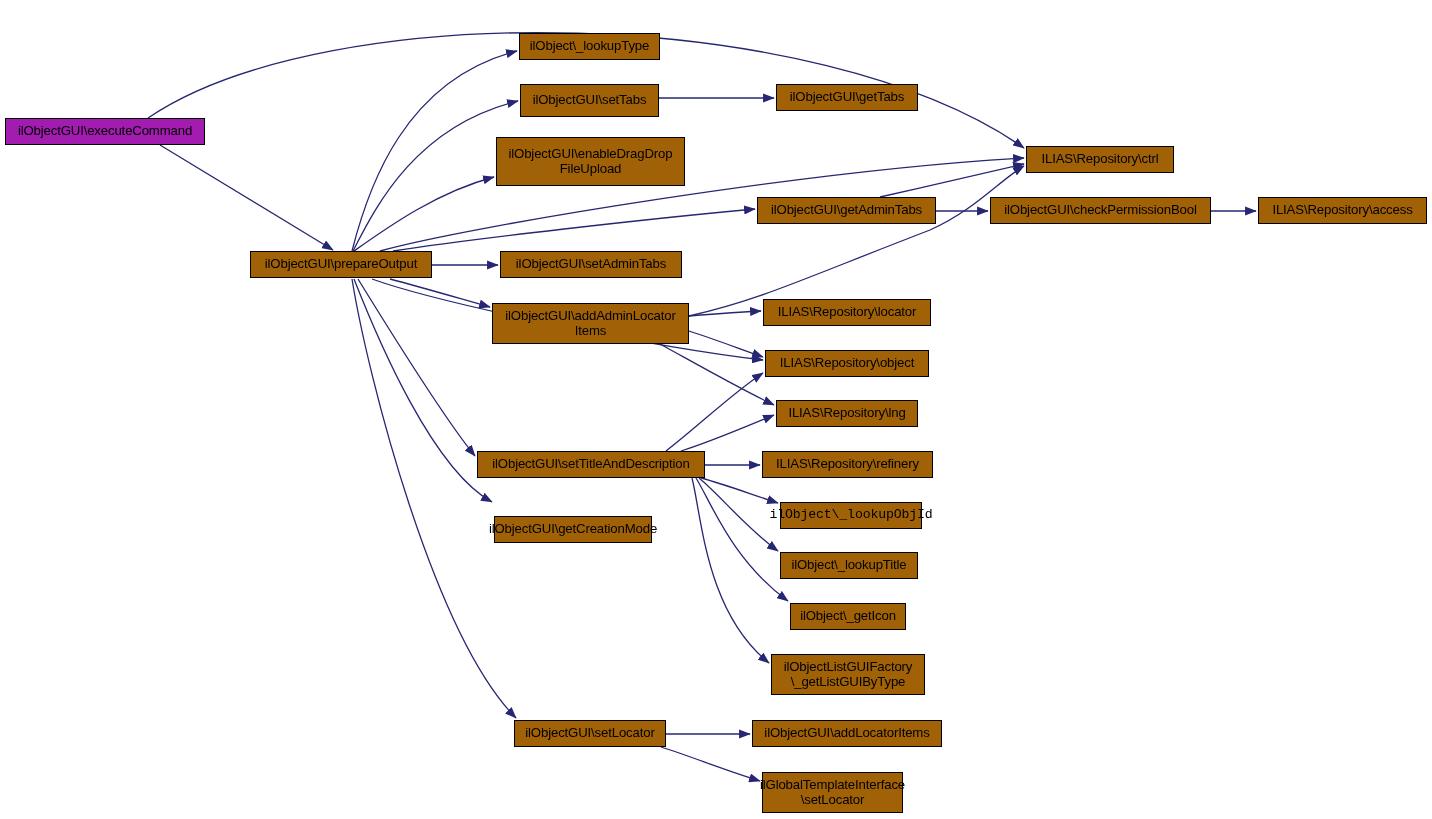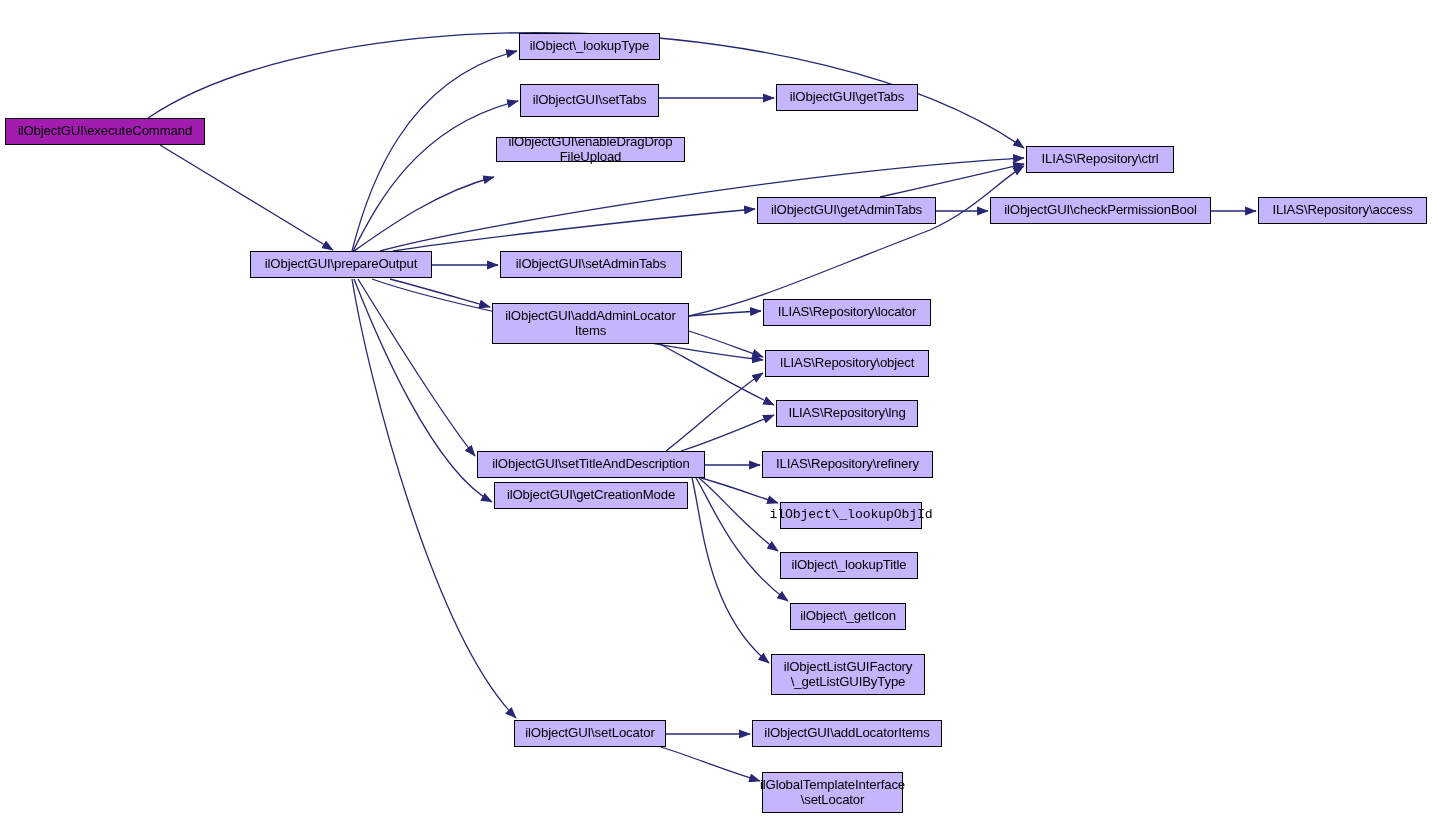--- a/index.html
+++ b/index.html
@@ -21,21 +21,21 @@
     left: 0;
     top: 0;
     width: 1432px;
     height: 819px;
     pointer-events: none;
   }
   .node {
     position: absolute;
     box-sizing: border-box;
     border: 1px solid #000000;
-    background: #c4b5fd;
+    background: #a16207;
     color: #000000;
     font-size: 13.2px;
     line-height: 14.5px;
     display: flex;
     align-items: center;
     justify-content: center;
     text-align: center;
     white-space: pre;
     letter-spacing: -0.15px;
     z-index: 5;
@@ -90,36 +90,36 @@
         <path d="M692,478 C702,518 706,612 769,663" fill="none" stroke="#262673" stroke-width="1.3" marker-end="url(#arrowhead)"></path>
         <path d="M666,734 L750,734" fill="none" stroke="#262673" stroke-width="1.3" marker-end="url(#arrowhead)"></path>
         <path d="M661,747 C690,756 724,770 760,781" fill="none" stroke="#262673" stroke-width="1.3" marker-end="url(#arrowhead)"></path>
       </g>
   </svg>
   <div id="nodes-group">
       <div class="node highlight" style="left: 5px; top: 118px; width: 200px; height: 27px;"><span class="node-label">ilObjectGUI\executeCommand</span></div>
       <div class="node" style="left: 519px; top: 33px; width: 141px; height: 27px;"><span class="node-label">ilObject\_lookupType</span></div>
       <div class="node" style="left: 520px; top: 84px; width: 139px; height: 33px;"><span class="node-label">ilObjectGUI\setTabs</span></div>
       <div class="node" style="left: 776px; top: 84px; width: 142px; height: 27px;"><span class="node-label">ilObjectGUI\getTabs</span></div>
-      <div class="node" style="left: 496px; top: 137px; width: 189px; height: 25px;"><span class="node-label">ilObjectGUI\enableDragDrop
+      <div class="node" style="left: 496px; top: 137px; width: 189px; height: 49px;"><span class="node-label">ilObjectGUI\enableDragDrop
 FileUpload</span></div>
       <div class="node" style="left: 1026px; top: 146px; width: 148px; height: 27px;"><span class="node-label">ILIAS\Repository\ctrl</span></div>
       <div class="node" style="left: 757px; top: 197px; width: 179px; height: 27px;"><span class="node-label">ilObjectGUI\getAdminTabs</span></div>
       <div class="node" style="left: 990px; top: 197px; width: 221px; height: 27px;"><span class="node-label">ilObjectGUI\checkPermissionBool</span></div>
       <div class="node" style="left: 1258px; top: 197px; width: 169px; height: 27px;"><span class="node-label">ILIAS\Repository\access</span></div>
       <div class="node" style="left: 250px; top: 251px; width: 182px; height: 27px;"><span class="node-label">ilObjectGUI\prepareOutput</span></div>
       <div class="node" style="left: 500px; top: 251px; width: 182px; height: 27px;"><span class="node-label">ilObjectGUI\setAdminTabs</span></div>
       <div class="node" style="left: 492px; top: 303px; width: 197px; height: 41px;"><span class="node-label">ilObjectGUI\addAdminLocator
 Items</span></div>
       <div class="node" style="left: 763px; top: 299px; width: 168px; height: 27px;"><span class="node-label">ILIAS\Repository\locator</span></div>
       <div class="node" style="left: 765px; top: 350px; width: 164px; height: 27px;"><span class="node-label">ILIAS\Repository\object</span></div>
       <div class="node" style="left: 776px; top: 400px; width: 142px; height: 27px;"><span class="node-label">ILIAS\Repository\lng</span></div>
       <div class="node" style="left: 477px; top: 451px; width: 228px; height: 27px;"><span class="node-label">ilObjectGUI\setTitleAndDescription</span></div>
       <div class="node" style="left: 762px; top: 451px; width: 171px; height: 27px;"><span class="node-label">ILIAS\Repository\refinery</span></div>
-      <div class="node" style="left: 494px; top: 482px; width: 194px; height: 27px;"><span class="node-label">ilObjectGUI\getCreationMode</span></div>
+      <div class="node" style="left: 494px; top: 516px; width: 158px; height: 27px;"><span class="node-label">ilObjectGUI\getCreationMode</span></div>
       <div class="node" style="left: 780px; top: 502px; width: 142px; height: 27px; font-family: Liberation Mono, monospace;"><span class="node-label">ilObject\_lookupObjId</span></div>
       <div class="node" style="left: 780px; top: 552px; width: 138px; height: 27px;"><span class="node-label">ilObject\_lookupTitle</span></div>
       <div class="node" style="left: 790px; top: 603px; width: 116px; height: 27px;"><span class="node-label">ilObject\_getIcon</span></div>
       <div class="node" style="left: 771px; top: 654px; width: 154px; height: 41px;"><span class="node-label">ilObjectListGUIFactory
 \_getListGUIByType</span></div>
       <div class="node" style="left: 514px; top: 720px; width: 152px; height: 27px;"><span class="node-label">ilObjectGUI\setLocator</span></div>
       <div class="node" style="left: 752px; top: 720px; width: 190px; height: 27px;"><span class="node-label">ilObjectGUI\addLocatorItems</span></div>
       <div class="node" style="left: 762px; top: 772px; width: 141px; height: 41px;"><span class="node-label">ilGlobalTemplateInterface
 \setLocator</span></div>
     </div>

